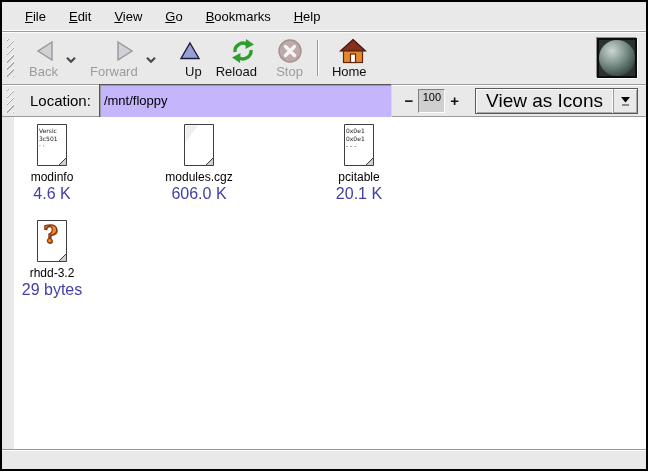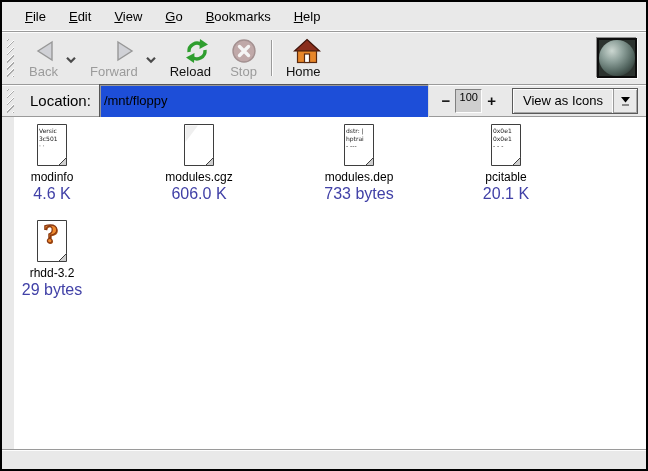--- a/index.html
+++ b/index.html
@@ -61,34 +61,34 @@
     border-bottom:1px solid #9a9a9a;
     box-shadow:inset 0 1px 0 #fdfdfd;
   }
   .locationbar .handle{height:24px;margin:0 8px 0 3px;}
   .loc-label{font-size:15px;color:#000;margin:0 8px 0 8px;}
   .loc-input{
     flex:1;height:23px;min-width:0;
     border:1px solid #565656;border-bottom-color:#d8d8d8;border-right-color:#d8d8d8;
     box-shadow:inset 1px 1px 0 #9a9a9a;
     font-family:"Liberation Sans",sans-serif;font-size:13px;padding:16px 4px;
-    background:#1d4ed8;color:#000;outline:none;
+    background:#c4b5fd;color:#000;outline:none;
   }
   .zoom-out,.zoom-in{font-size:15px;font-weight:bold;color:#111;padding:0 5px;cursor:default;}
   .zoom-out{margin-left:8px;}
   .zoom-level{
     width:27px;height:24px;background:#cfcfcf;
     border:1px solid;border-color:#808080 #fdfdfd #fdfdfd #808080;
     font-size:11px;text-align:center;line-height:15px;color:#000;
   }
   .view-btn{
     display:flex;align-items:stretch;height:26px;margin-left:11px;
     background:#e9e9e9;border:1px solid #5a5a5a;
     box-shadow:inset 1px 1px 0 #fdfdfd,inset -1px -1px 0 #a8a8a8;
-    font-size:13px;color:#000;cursor:default;
+    font-size:19px;color:#000;cursor:default;
   }
   .view-btn .vlabel{display:flex;align-items:center;padding:0 10px;}
   .arrow-zone{
     border-left:1px solid #9a9a9a;box-shadow:-1px 0 0 #fdfdfd;
     display:flex;flex-direction:column;align-items:center;justify-content:center;
     padding:0 6px;gap:1px;
   }
   .combo-bar{width:7px;height:2px;background:#8a8a8a;}
   
   .content{flex:1;background:#fff;padding-top:6px;overflow:hidden;margin-left:12px;}
@@ -150,20 +150,28 @@
           <span class="ticon">
             <svg width="26" height="24" viewBox="0 0 26 24">
               <polygon points="6,3 20,12 6,21" fill="#b9bfd2" stroke="#555" stroke-width="1.4"></polygon>
             </svg>
           </span>
           <span class="tlabel">Forward</span>
         </div>
         <span class="tb-chevron"><svg width="12" height="8" viewBox="0 0 12 8">
             <path d="M2,1.8 L6,5.8 L10,1.8" fill="none" stroke="#4a4a4a" stroke-width="2.2"></path>
           </svg></span>
+        <div class="tbtn">
+          <span class="ticon">
+            <svg width="24" height="22" viewBox="0 0 24 22">
+              <polygon points="12,3 21,18.5 3,18.5" fill="#97a0d6" stroke="#1c1c3c" stroke-width="1.4"></polygon>
+            </svg>
+          </span>
+          <span class="tlabel">Up</span>
+        </div>
         <div class="tbtn">
           <span class="ticon">
             <svg width="28" height="26" viewBox="0 0 28 26">
               <path d="M6,14 A8,8 0 0 1 19,7" fill="none" stroke="#2f9e2f" stroke-width="3.4"></path>
               <polygon points="17,1 25,6.5 16.5,11" fill="#2f9e2f"></polygon>
               <path d="M22,12 A8,8 0 0 1 9,19" fill="none" stroke="#2f9e2f" stroke-width="3.4"></path>
               <polygon points="11,25 3,19.5 11.5,15" fill="#2f9e2f"></polygon>
             </svg>
           </span>
           <span class="tlabel">Reload</span>
@@ -234,32 +242,20 @@
               <path d="M24.5,42.5 L32.5,34.5 L32.5,42.5 z" fill="#cfcfcf" stroke="#3e3e3e"></path>
             </svg></div>
           <div class="fname">modules.cgz</div>
           <div class="fsize">606.0 K</div>
         </div>
         <div class="file-item">
           <div class="ficon"><svg width="36" height="44" viewBox="0 0 36 44">
               <path d="M3.5,1.5 h29 v33 l-8,8 h-21 z" fill="#fff" stroke="#3e3e3e"></path>
               <path d="M24.5,42.5 L32.5,34.5 L32.5,42.5 z" fill="#cfcfcf" stroke="#3e3e3e"></path>
             </svg><div class="plines">
-              <div>dstr: |</div>
-              <div>hptrai</div>
-              <div>- ---</div>
-            </div></div>
-          <div class="fname">modules.dep</div>
-          <div class="fsize">733 bytes</div>
-        </div>
-        <div class="file-item">
-          <div class="ficon"><svg width="36" height="44" viewBox="0 0 36 44">
-              <path d="M3.5,1.5 h29 v33 l-8,8 h-21 z" fill="#fff" stroke="#3e3e3e"></path>
-              <path d="M24.5,42.5 L32.5,34.5 L32.5,42.5 z" fill="#cfcfcf" stroke="#3e3e3e"></path>
-            </svg><div class="plines">
               <div>0x0e1</div>
               <div>0x0e1</div>
               <div>- - -</div>
             </div></div>
           <div class="fname">pcitable</div>
           <div class="fsize">20.1 K</div>
         </div>
       </div>
       <div class="file-row">
         <div class="file-item">

